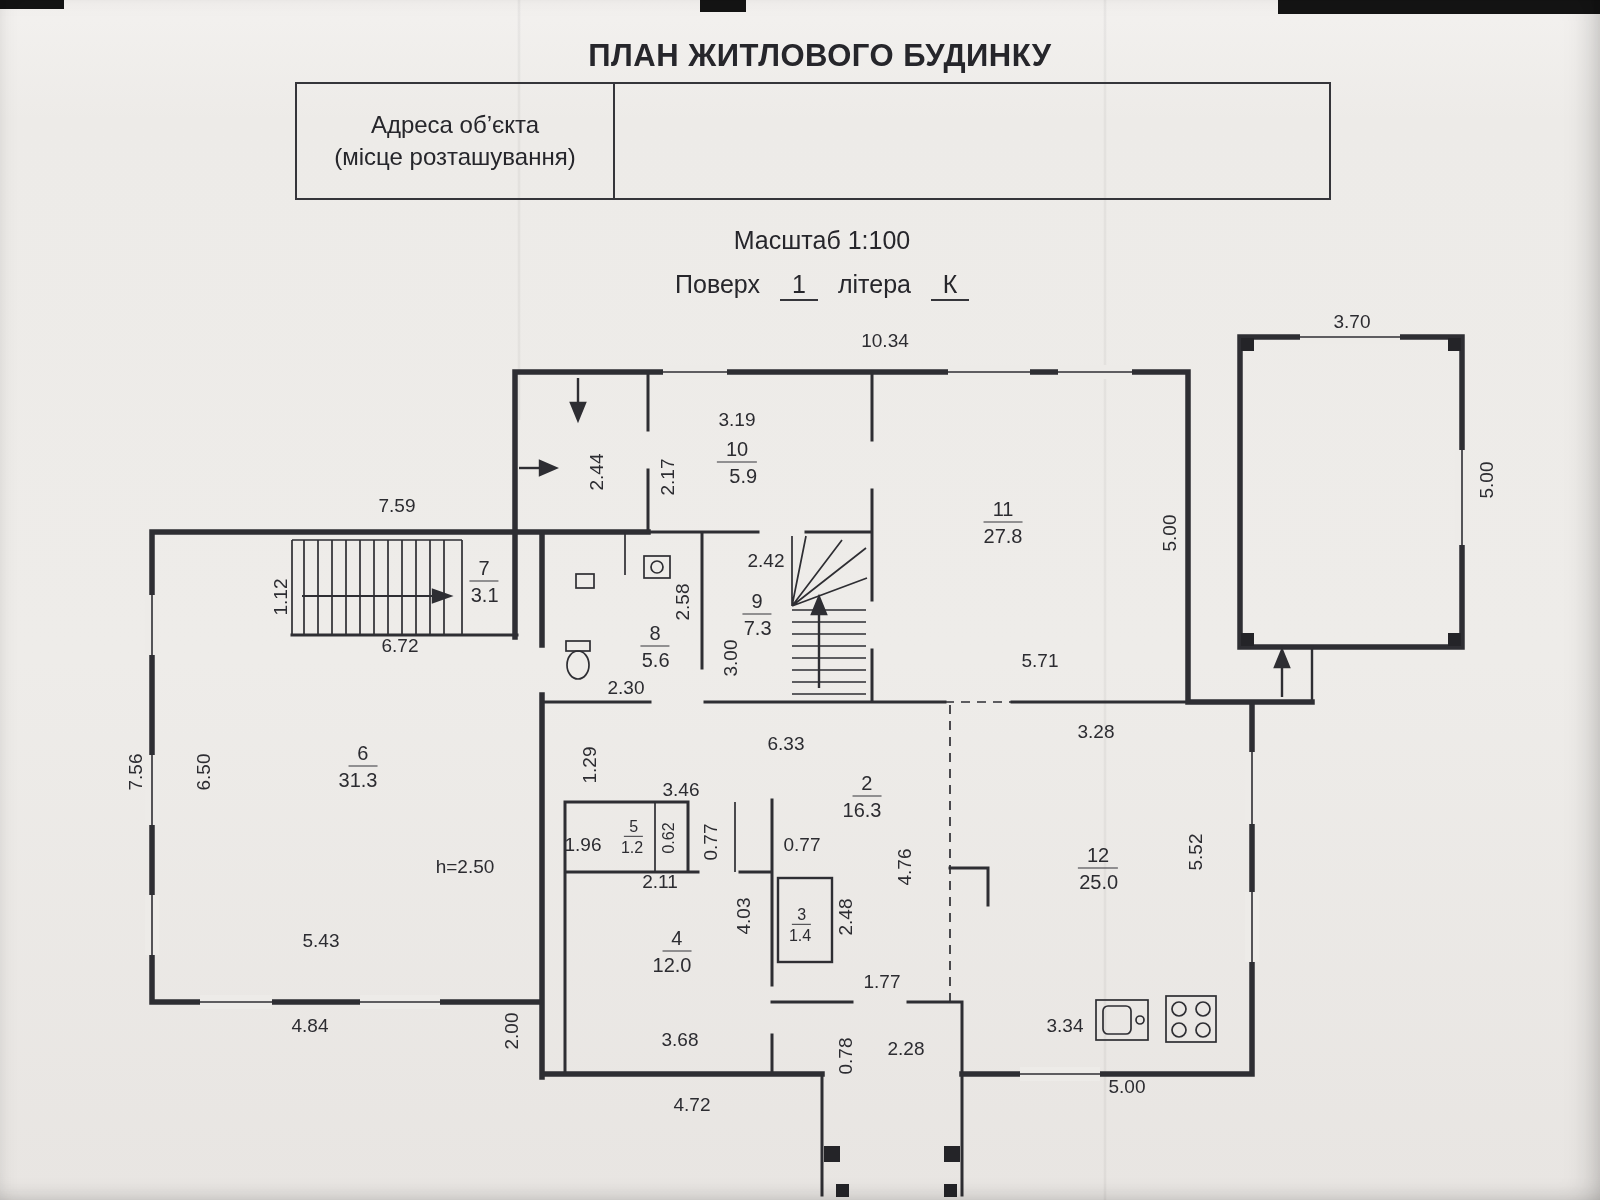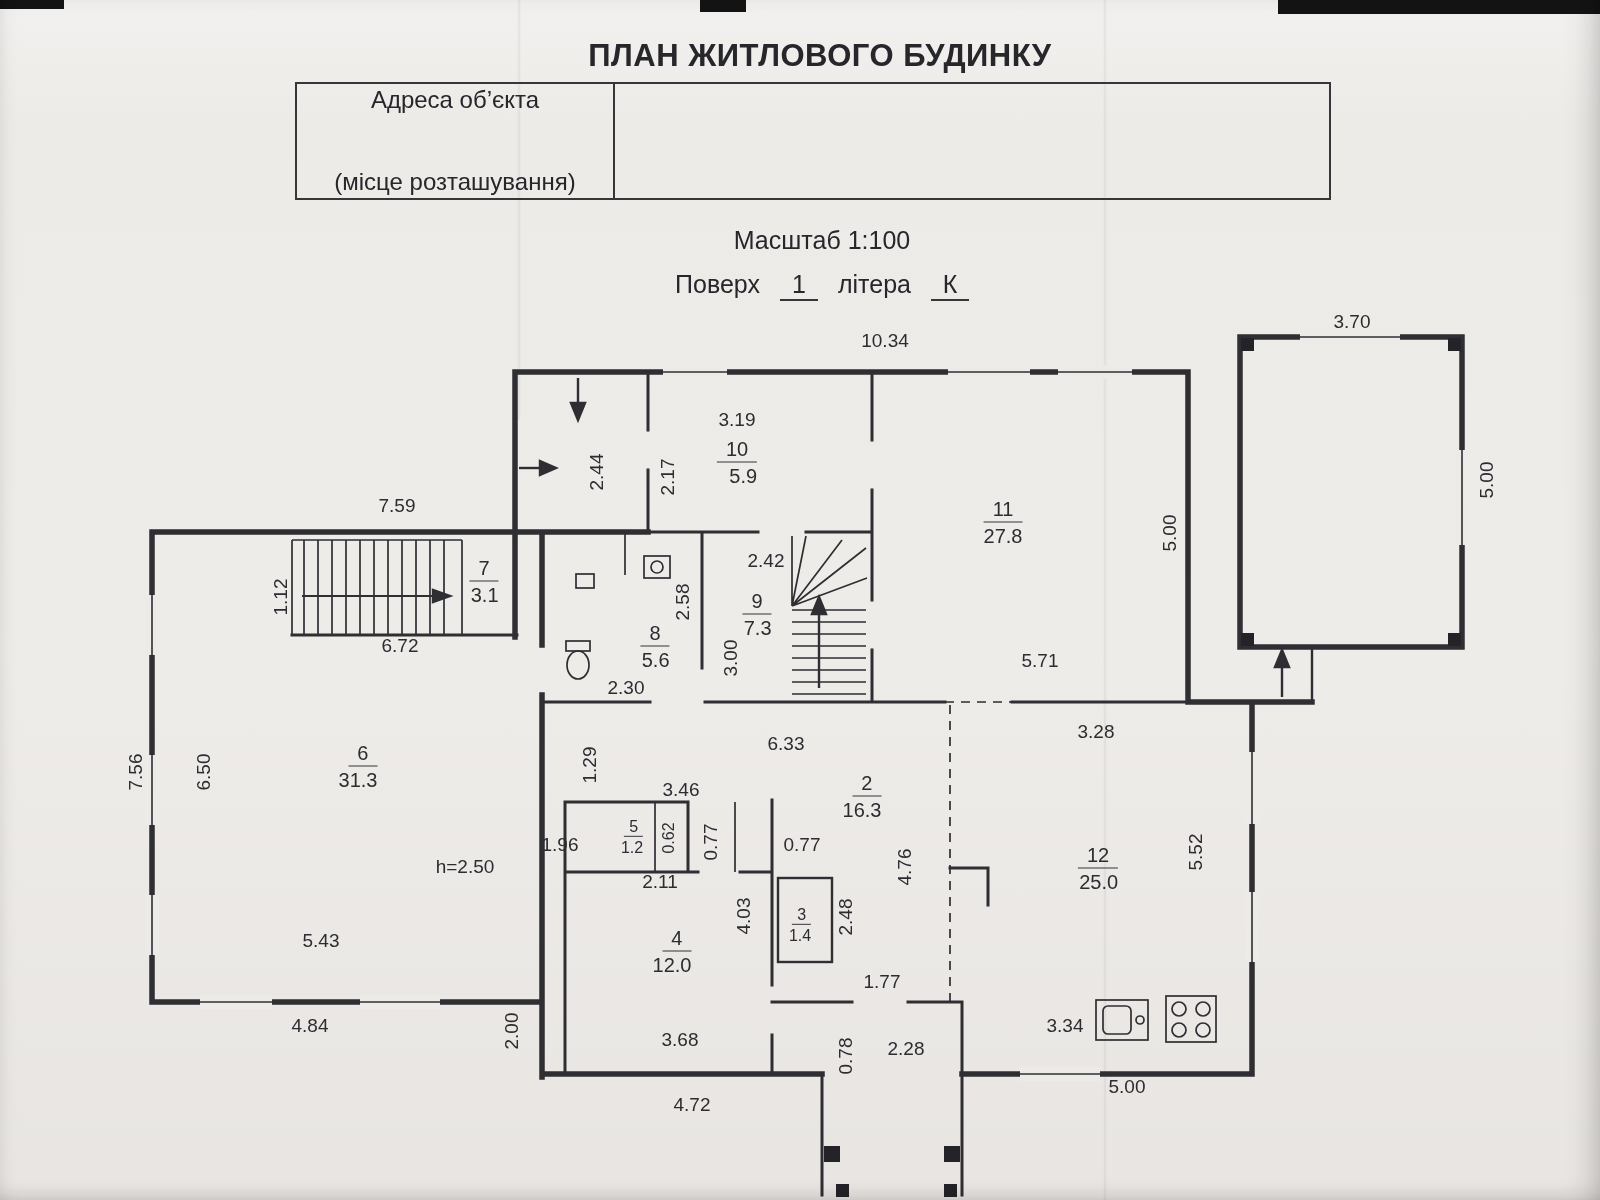--- a/index.html
+++ b/index.html
@@ -20,21 +20,21 @@
   .bar3{left:1278px;top:0;width:322px;height:14px;}
   .crease{position:absolute;top:0;bottom:0;width:4px;pointer-events:none;
     background:linear-gradient(90deg,transparent,rgba(0,0,0,.06),transparent);}
   .crease.c1{left:1103px;}
   .crease.c2{left:517px;height:420px;bottom:auto;}
   .title{position:absolute;left:420px;top:38px;width:800px;margin:0;text-align:center;
     font-size:31px;font-weight:bold;letter-spacing:.5px;}
   .addr{position:absolute;left:295px;top:82px;width:1036px;height:118px;
     border:2.5px solid #35353a;display:flex;box-sizing:border-box;}
   .addr-left{width:316px;border-right:2.5px solid #35353a;display:flex;flex-direction:column;
-    justify-content:space-between;text-align:center;font-size:24px;line-height:1.35;}
+    justify-content:center;text-align:center;font-size:24px;line-height:1.35;}
   .addr-right{flex:1;display:flex;flex-direction:column;justify-content:center;
     text-align:center;font-size:24px;line-height:1.38;}
   .scale{position:absolute;left:622px;top:226px;width:400px;text-align:center;font-size:25px;}
   .floorline{position:absolute;left:622px;top:270px;width:400px;display:flex;
     justify-content:center;gap:20px;font-size:25px;}
   .fill{min-width:26px;border-bottom:2px solid #35353a;text-align:center;padding:0 6px;}
   .plan{position:absolute;left:0;top:0;width:1600px;height:1200px;}
   .dim{position:absolute;font-size:19px;white-space:nowrap;color:#2c2c31;
     transform:translate(-50%,-50%);}
   .dim.v{transform:translate(-50%,-50%) rotate(-90deg);}
@@ -245,21 +245,21 @@
   <div class="dim v" style="left:731px;top:658px">3.00</div>
   <div class="dim" style="left:400px;top:646px">6.72</div>
   <div class="dim" style="left:1040px;top:661px">5.71</div>
   <div class="dim" style="left:626px;top:688px">2.30</div>
   <div class="dim v" style="left:136px;top:772px">7.56</div>
   <div class="dim v" style="left:204px;top:772px">6.50</div>
   <div class="dim v" style="left:590px;top:765px">1.29</div>
   <div class="dim" style="left:786px;top:744px">6.33</div>
   <div class="dim" style="left:1096px;top:732px">3.28</div>
   <div class="dim" style="left:681px;top:790px">3.46</div>
-  <div class="dim" style="left:560px;top:845px">1.96</div>
+  <div class="dim" style="left:583px;top:845px">1.96</div>
   <div class="dim v" style="left:669px;top:838px;font-size:16px">0.62</div>
   <div class="dim v" style="left:711px;top:842px">0.77</div>
   <div class="dim" style="left:802px;top:845px">0.77</div>
   <div class="dim v" style="left:905px;top:867px">4.76</div>
   <div class="dim v" style="left:1196px;top:852px">5.52</div>
   <div class="dim" style="left:660px;top:882px">2.11</div>
   <div class="dim" style="left:465px;top:867px">h=2.50</div>
   <div class="dim v" style="left:744px;top:916px">4.03</div>
   <div class="dim v" style="left:846px;top:917px">2.48</div>
   <div class="dim" style="left:321px;top:941px">5.43</div>

